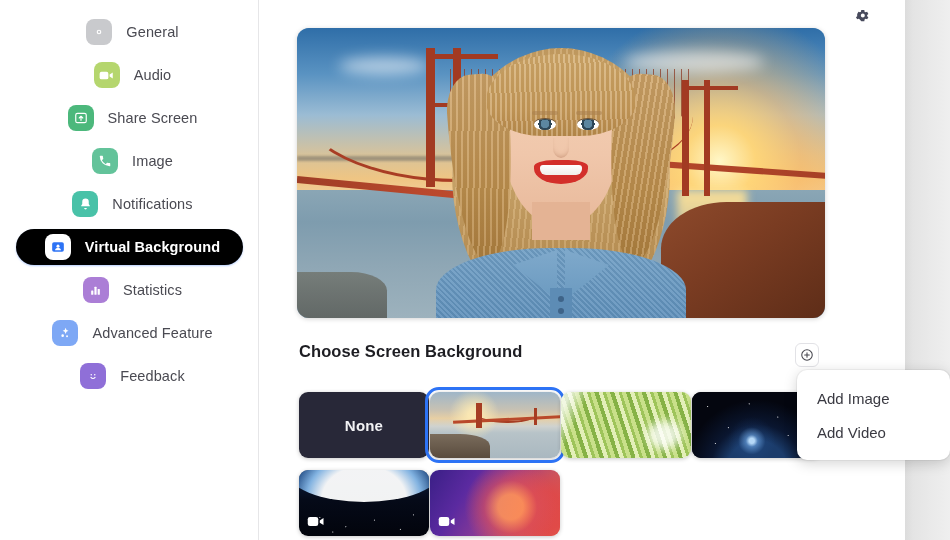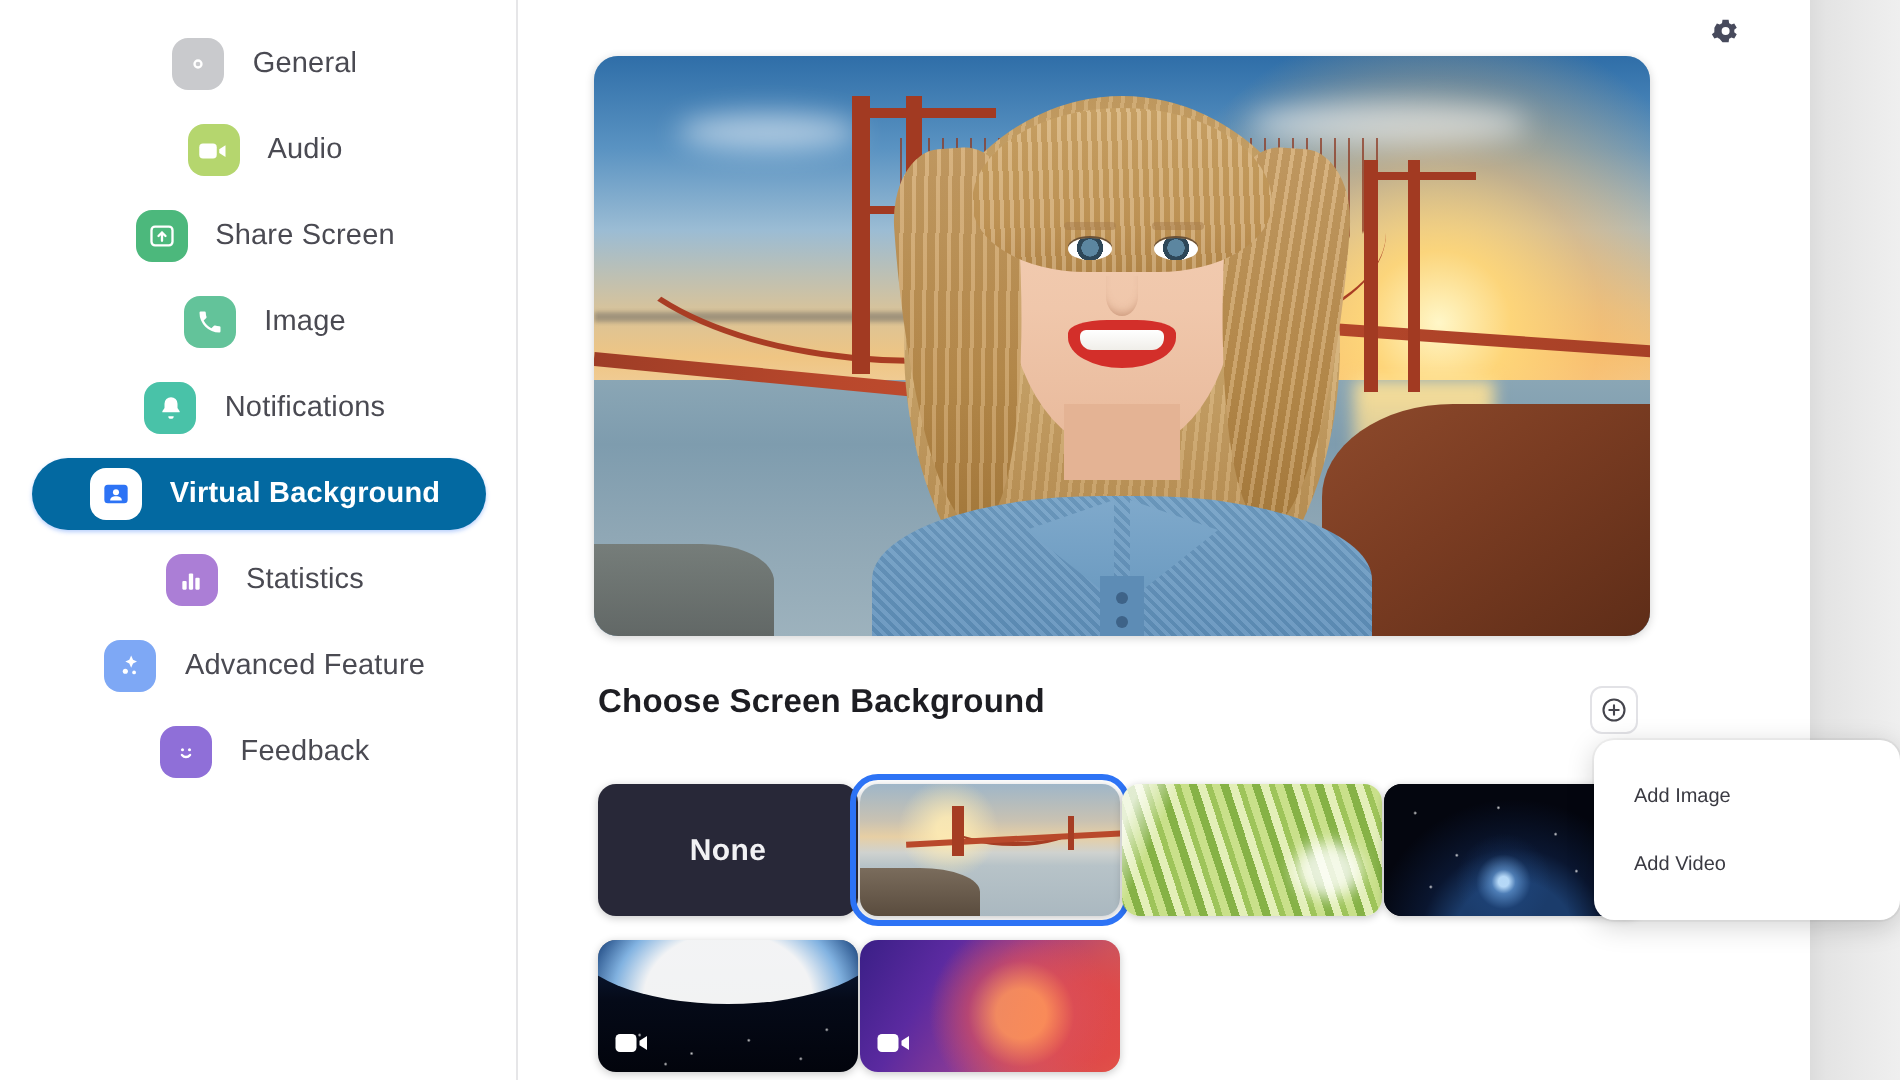--- a/index.html
+++ b/index.html
@@ -51,21 +51,21 @@
     align-items: center;
     height: 36px;
     margin: 0 16px 7px 16px;
     padding-left: 6px;
     border-radius: 18px;
     box-sizing: border-box;
     cursor: default;
     justify-content: center;
   }
   .nav-item.selected {
-    background: #0369a1;
+    background: #000000;
     box-shadow: 0 1px 2px rgba(45,115,245,.35);
   }
   .nav-icon {
     width: 26px; height: 26px;
     border-radius: 8px;
     flex: 0 0 26px;
     display: flex;
     align-items: center;
     justify-content: center;
     color: #ffffff;
@@ -519,21 +519,21 @@
     border-radius: 10px;
     box-shadow: 0 3px 14px rgba(0,0,0,.18), 0 0 0 1px rgba(0,0,0,.04);
     padding-top: 12px;
     box-sizing: border-box;
     z-index: 40;
   }
   .dd-item {
     height: 34px;
     line-height: 34px;
     padding-left: 20px;
-    font-size: 10px;
+    font-size: 15px;
     color: #3a3a42;
     cursor: pointer;
     white-space: nowrap;
   }
 </style>
 </head>
 <body>
 
 <div id="app">
 

